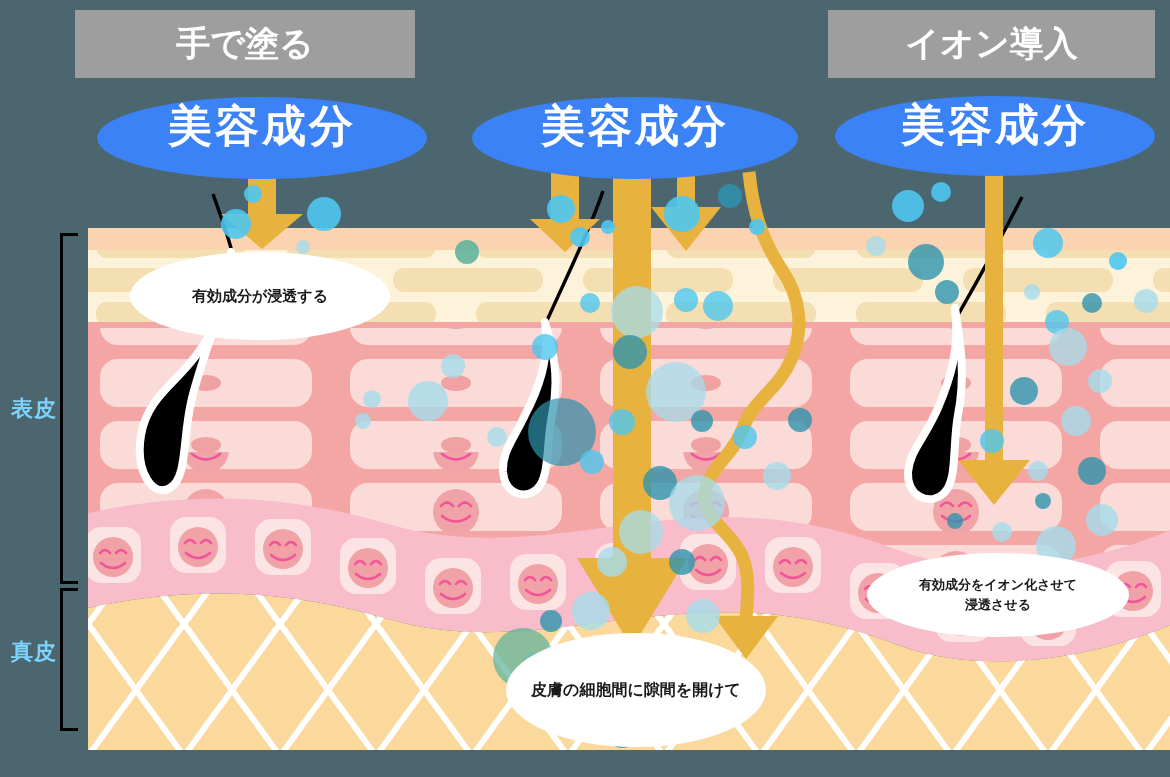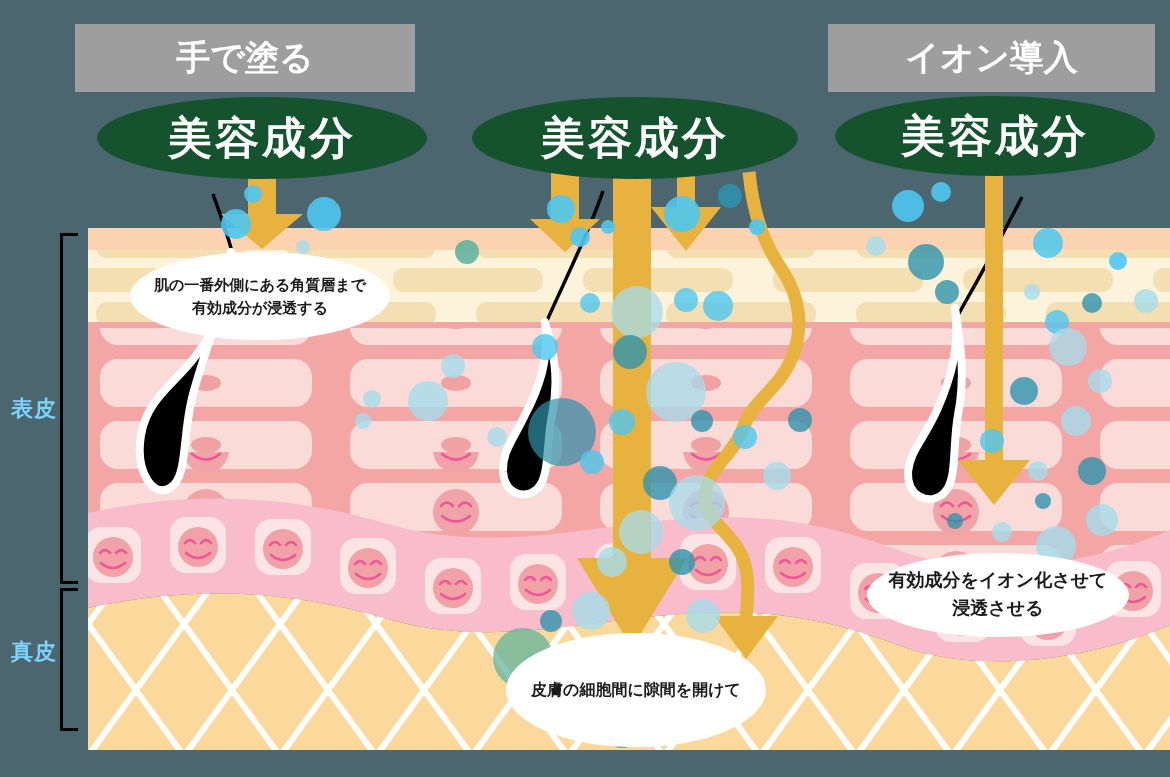--- a/index.html
+++ b/index.html
@@ -1,44 +1,44 @@
 <!DOCTYPE html>
 <html><head>
 <meta charset="utf-8">
 <style>
   html,body{margin:0;padding:0;background:#4c6670;}
   .stage{position:relative;width:1170px;height:777px;background:#4c6670;overflow:hidden;
          font-family:"Liberation Sans",sans-serif;}
   svg{display:block;}
 
   
-  .hdr{position:absolute;top:24px;height:68px;background:#9e9e9e;color:#ffffff;
+  .hdr{position:absolute;top:10px;height:68px;background:#9e9e9e;color:#ffffff;
        display:flex;flex-direction:column;align-items:center;justify-content:center;
        font-weight:800;text-align:center;z-index:6;}
   .hdr-hand{left:75px;width:340px;font-size:34px;}
   .hdr-electro{left:450px;width:350px;}
   .hdr-electro .l1{font-size:21px;line-height:1.3;}
   .hdr-electro .l2{font-size:19px;line-height:1.25;}
   .hdr-ion{left:828px;width:327px;font-size:34px;}
 
   
-  .ging{position:absolute;background:#14532d;border-radius:50%;color:#ffffff;font-weight:800;
-        display:flex;align-items:center;justify-content:center;font-size:44px;letter-spacing:3px;
+  .ging{position:absolute;background:#3b82f6;border-radius:50%;color:#ffffff;font-weight:800;
+        display:flex;align-items:flex-start;justify-content:center;font-size:44px;letter-spacing:3px;
         z-index:4;}
   .ging-hand{left:97px;top:97px;width:330px;height:82px;}
   .ging-electro{left:472px;top:97px;width:326px;height:82px;}
   .ging-ion{left:835px;top:96px;width:320px;height:80px;}
 
   
   .callout{position:absolute;background:#ffffff;border-radius:50%;color:#1a1a1a;font-weight:800;
            display:flex;flex-direction:column;align-items:center;justify-content:center;
            text-align:center;z-index:5;line-height:1.55;}
   .co-hand{left:130px;top:252px;width:260px;height:88px;font-size:15px;}
   .co-electro{left:506px;top:633px;width:260px;height:114px;font-size:16px;}
-  .co-ion{left:867px;top:553px;width:262px;height:84px;font-size:18px;}
+  .co-ion{left:867px;top:553px;width:262px;height:84px;font-size:13px;}
 
   
   .bracket{position:absolute;left:60px;width:15px;border:3px solid #000;border-right:none;z-index:6;}
   .bk-epidermis{top:233px;height:345px;}
   .bk-dermis{top:588px;height:137px;}
   .layer-label{position:absolute;left:11px;color:#7dd3fc;font-weight:800;font-size:22px;z-index:6;
                letter-spacing:1px;}
   .lb-epidermis{top:394px;}
   .lb-dermis{top:637px;}
 
@@ -239,21 +239,20 @@
     <span>美容成分</span>
   </div>
   <div class="ging ging-electro">
     <span>美容成分</span>
   </div>
   <div class="ging ging-ion">
     <span>美容成分</span>
   </div>
 
   <div class="callout co-hand">
-    <div>肌の一番外側にある角質層まで</div>
     <div>有効成分が浸透する</div>
   </div>
   <div class="callout co-electro">
     <div>皮膚の細胞間に隙間を開けて</div>
   </div>
   <div class="callout co-ion">
     <div>有効成分をイオン化させて</div>
     <div>浸透させる</div>
   </div>
 

